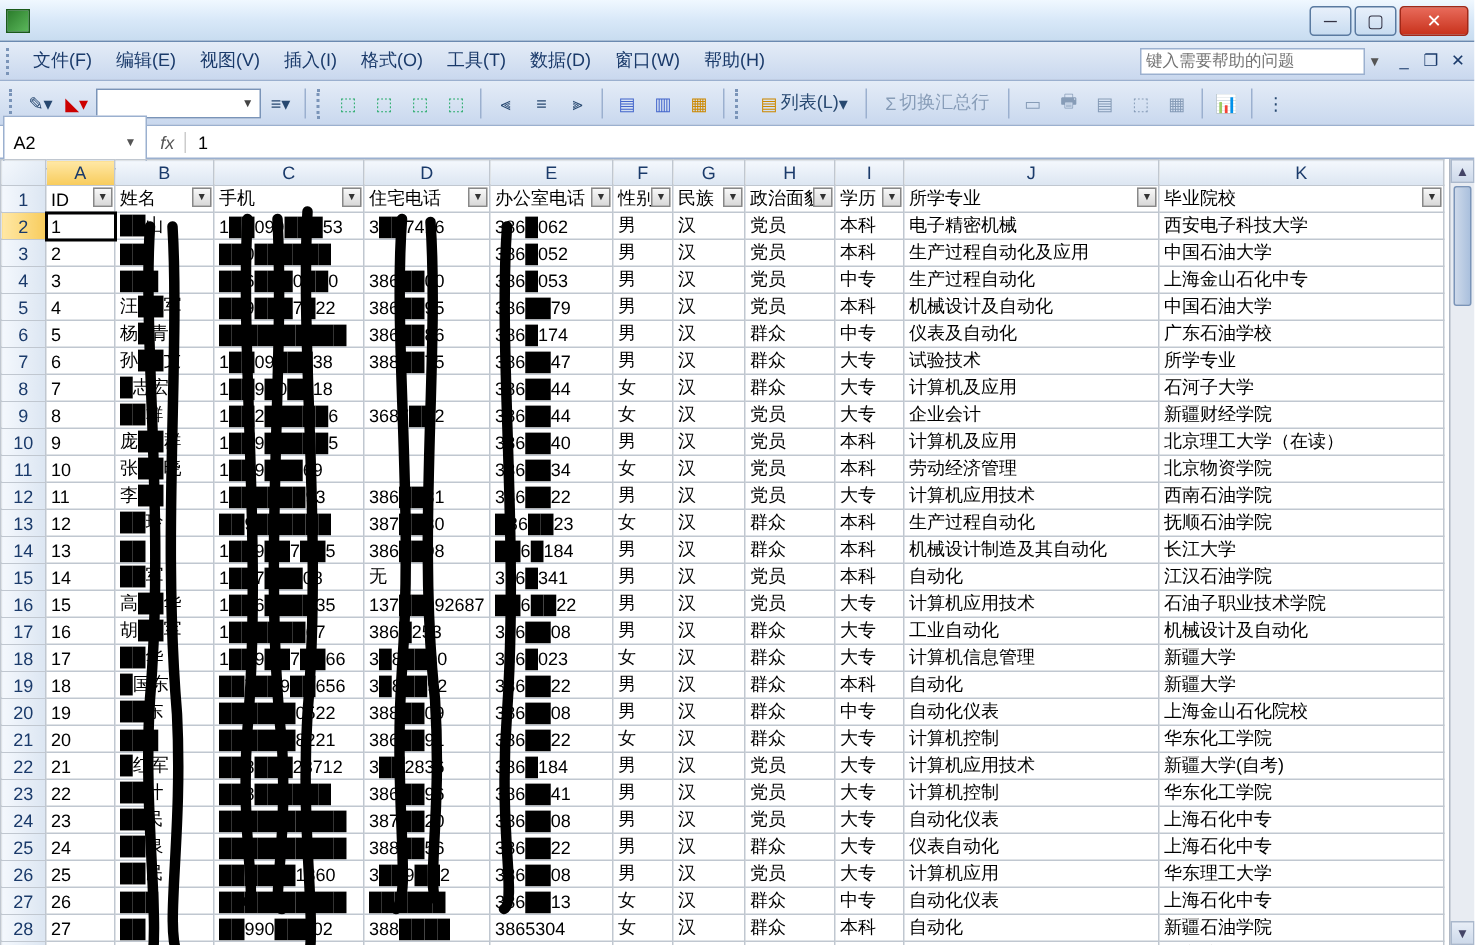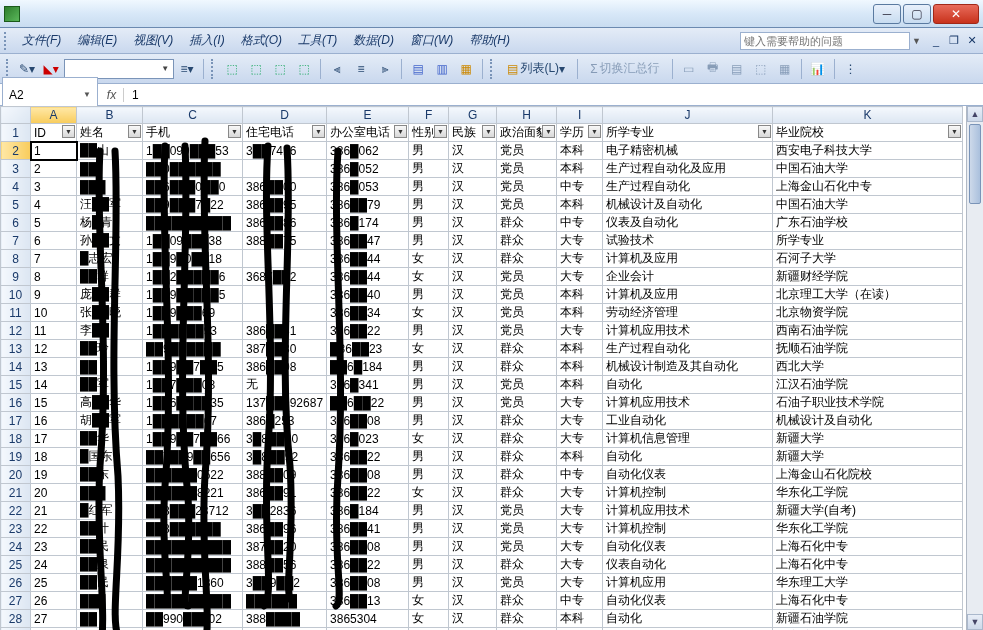--- a/index.html
+++ b/index.html
@@ -10,23 +10,23 @@
     .titlebar .app-icon { width: 16px; height: 16px; background: linear-gradient(135deg,#2b7c2b,#5bb85b); margin-right: 6px; border: 1px solid #1a5a1a; }
     .titlebar .title { font-size: 12px; color: #333; flex: 1; }
     .win-btns { display: flex; margin-left: auto; }
     .win-btn { width: 30px; height: 20px; margin-left: 2px; border: 1px solid #5a7aa0; border-radius: 3px; display: flex; align-items: center; justify-content: center; font-size: 12px; cursor: pointer; background: linear-gradient(to bottom,#e8f0fb,#c8dcf0); color:#334; }
     .win-btn.close { background: linear-gradient(to bottom,#e86b5b,#c8321c); color: #fff; width: 46px; border-color:#a02818; }
     .win-btn.max, .win-btn.min { width:28px; }
     
     
     .menubar { height: 26px; background: linear-gradient(to bottom,#e4ecf7,#c9d8ee); display: flex; align-items: center; padding: 0 4px; font-size: 12px; border-bottom: 1px solid #9bb0cf; }
     .menubar .handle { width: 6px; height: 18px; border-left: 2px dotted #7a94b8; margin-right: 4px; }
-    .menubar .mb-item { padding: 20px 8px; cursor: pointer; color: #1a3a6a; font-style: italic; }
+    .menubar .mb-item { padding: 20px 8px; cursor: pointer; color: #1a3a6a; }
     .menubar .search-box { margin-left: auto; display:flex; align-items:center; }
-    .menubar .search-box input { width: 170px; height: 18px; font-size: 11px; padding: 0 3px; border: 1px solid #9bb0cf; color:#888; }
+    .menubar .search-box input { width: 150px; height: 18px; font-size: 11px; padding: 0 3px; border: 1px solid #9bb0cf; color:#888; }
     .menubar .mini-btns { display:flex; margin-left:8px; gap:4px; }
     .menubar .mini-btn { width:14px; height:14px; font-size:11px; color:#1a3a6a; cursor:pointer; display:flex;align-items:center;justify-content:center;}
     
     
     .toolbar { height: 30px; background: linear-gradient(to bottom,#e4ecf7,#c9d8ee); display: flex; align-items: center; padding: 0 4px; font-size: 12px; border-bottom: 1px solid #9bb0cf; gap: 2px; }
     .toolbar .handle { width: 6px; height: 20px; border-left: 2px dotted #7a94b8; margin: 0 2px; }
     .tb-btn { min-width: 22px; height: 22px; display: flex; align-items: center; justify-content: center; cursor: pointer; border: 1px solid transparent; border-radius: 3px; color:#274870; font-size:12px; padding:0 2px;}
     .tb-sep { width: 1px; height: 20px; background: #9bb0cf; margin: 0 3px; }
     .tb-combo { height: 20px; border: 1px solid #7a94b8; background: #fff; min-width: 80px; display:flex; align-items:center; padding:0 4px; font-size:11px; }
     .tb-combo .arrow { margin-left:auto; font-size:8px; color:#444; }
@@ -380,21 +380,21 @@
             <td class="num">13</td>
             <td>██</td>
             <td>1██9██7██5</td>
             <td>386██08</td>
             <td>██6█184</td>
             <td>男</td>
             <td>汉</td>
             <td>群众</td>
             <td>本科</td>
             <td>机械设计制造及其自动化</td>
-            <td>西北大学</td>
+            <td>长江大学</td>
           </tr>
           <tr>
             <th class="rowhdr">15</th>
             <td class="num">14</td>
             <td>██军</td>
             <td>1██7███08</td>
             <td>无</td>
             <td>386█341</td>
             <td>男</td>
             <td>汉</td>

